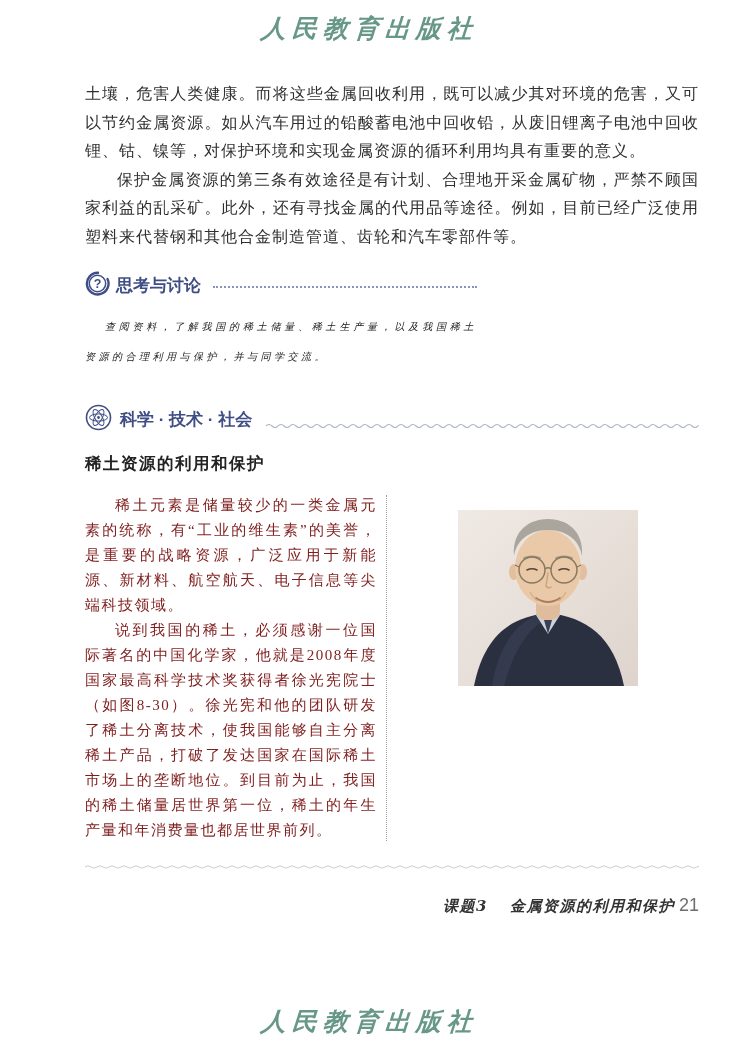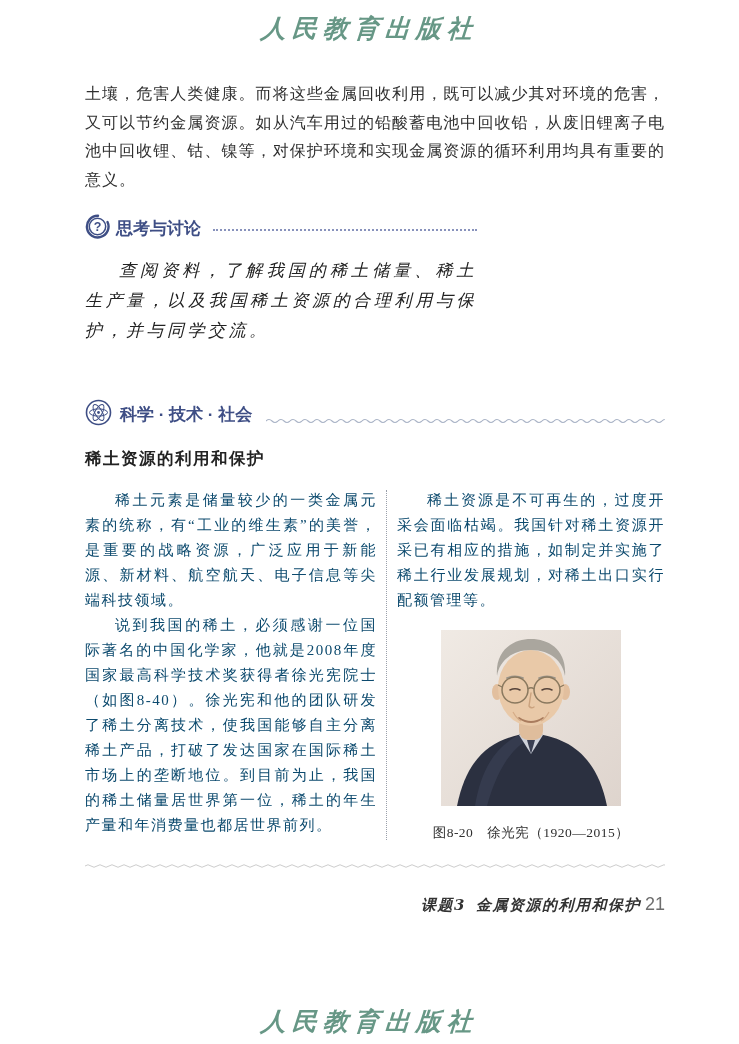--- a/index.html
+++ b/index.html
@@ -5,21 +5,21 @@
   * { box-sizing: border-box; }
   html, body { margin: 0; padding: 0; }
   body {
     width: 739px; height: 1044px;
     background: #ffffff;
     position: relative;
     font-family: "Liberation Serif", serif;
     color: #2f2f2f;
     overflow: hidden;
   }
-  .content { padding: 0 74px 0 85px; }
+  .content { padding: 0 40px 0 85px; }
 
   
   .logo-top { text-align: center; padding-top: 12px; height: 50px; }
   .logo-bottom { position: absolute; bottom: 6px; left: 0; right: 0; text-align: center; }
   .logo-text {
     font-family: "DejaVu Serif", serif;
     font-style: italic; font-weight: bold;
     color: #4d8671; font-size: 25px; letter-spacing: 6px;
     transform: skewX(-4deg); display: inline-block;
     opacity: 0.85;
@@ -38,75 +38,76 @@
   .td-header { display: flex; align-items: center; width: 392px; }
   .td-label {
     font-family: "Liberation Sans", sans-serif;
     color: #3e4e85; font-size: 17px; font-weight: bold;
     margin: 0 12px 0 6px; white-space: nowrap;
   }
   .td-dots { flex: 1; border-bottom: 2px dotted #8892bc; height: 0; margin-top: 2px; }
   .td-body {
     width: 392px; margin-top: 12px;
     font-family: "DejaVu Serif", serif; font-style: italic;
-    font-size: 17px; line-height: 30px; letter-spacing: 3.5px;
+    font-size: 10px; line-height: 30px; letter-spacing: 3.5px;
     text-align: justify; text-indent: 2em; color: #222;
   }
 
   
-  .sts-section { margin-top: 54px; }
+  .sts-section { margin-top: 32px; }
   .sts-header { display: flex; align-items: center; }
   .sts-label {
     font-family: "Liberation Sans", sans-serif;
     color: #3e4e85; font-size: 17px; font-weight: bold;
     margin: 0 14px 0 8px; white-space: nowrap;
   }
   .sts-wave { flex: 1; height: 8px; }
   .sts-title {
     text-align: left; font-size: 16.5px; font-weight: bold;
     letter-spacing: 1.5px; margin: 18px 0 0 0; color: #222;
   }
   .sts-cols { display: flex; margin-top: 18px; }
   .col-left { width: 292px; }
   .col-divider { border-left: 1px dotted #9aa0ab; margin: 2px 10px 2px 9px; }
   .col-right { flex: 1; }
   .col-para {
     font-size: 15px; line-height: 25px; letter-spacing: 1.5px;
-    text-align: justify; text-indent: 2em; margin: 0; color: #0c4a6e;
+    text-align: justify; text-indent: 2em; margin: 0; color: #7f1d1d;
   }
   .figure { margin-top: 17px; text-align: center; }
   .photo-frame { width: 180px; height: 176px; display: inline-block; }
   .figure-caption {
     font-size: 13.5px; letter-spacing: 0.5px;
     margin-top: 14px; color: #2f2f2f;
   }
   .bottom-wave { margin-top: 14px; height: 8px; width: 100%; }
 
   
   .footer-row { margin-top: 30px; text-align: right; }
   .footer-chapter, .footer-title {
     font-family: "DejaVu Serif", serif; font-style: italic;
     font-size: 15px; color: #333; letter-spacing: 1.5px; font-weight: bold;
   }
-  .footer-title { margin-left: 6px; }
+  .footer-title { margin-left: 18px; }
   .footer-page {
     font-family: "Liberation Sans", sans-serif;
     font-size: 18px; color: #6e6e6e; 
   }
 </style>
 </head>
 <body>
 
 <header class="logo-top">
   <span class="logo-text">人民教育出版社</span>
 </header>
 
 <main class="content">
 
   <p class="body-para first-para">土壤，危害人类健康。而将这些金属回收利用，既可以减少其对环境的危害，又可以节约金属资源。如从汽车用过的铅酸蓄电池中回收铅，从废旧锂离子电池中回收锂、钴、镍等，对保护环境和实现金属资源的循环利用均具有重要的意义。</p>
+  <p class="body-para indent">保护金属资源的第三条有效途径是有计划、合理地开采金属矿物，严禁不顾国家利益的乱采矿。此外，还有寻找金属的代用品等途径。例如，目前已经广泛使用塑料来代替钢和其他合金制造管道、齿轮和汽车零部件等。</p>
 
   <section class="td-section">
     <div class="td-header">
       <span>
         <svg width="25" height="25" viewBox="0 0 25 25">
           <path d="M22.5 8 A 10.8 10.8 0 1 1 13 1.8" fill="none" stroke="#3e4e85" stroke-width="2.4" stroke-linecap="round"></path>
           <circle cx="12.5" cy="12.5" r="8.2" fill="none" stroke="#3e4e85" stroke-width="1.5"></circle>
           <text x="12.5" y="16.8" text-anchor="middle" font-size="12.5" font-weight="bold" fill="#3e4e85" font-family="Liberation Sans, sans-serif">?</text>
         </svg>
       </span>
@@ -138,25 +139,24 @@
           <rect width="100%" height="8" fill="url(#wavyBlue)"></rect>
         </svg>
       </span>
     </div>
 
     <h3 class="sts-title">稀土资源的利用和保护</h3>
 
     <div class="sts-cols">
       <div class="col-left">
         <p class="col-para">稀土元素是储量较少的一类金属元素的统称，有“工业的维生素”的美誉，是重要的战略资源，广泛应用于新能源、新材料、航空航天、电子信息等尖端科技领域。</p>
-        <p class="col-para">说到我国的稀土，必须感谢一位国际著名的中国化学家，他就是2008年度国家最高科学技术奖获得者徐光宪院士（如图8-40）。徐光宪和他的团队研发了稀土分离技术，使我国能够自主分离稀土产品，打破了发达国家在国际稀土市场上的垄断地位。到目前为止，我国的稀土储量居世界第一位，稀土的年生产量和年消费量也都居世界前列。</p>
+        <p class="col-para">说到我国的稀土，必须感谢一位国际著名的中国化学家，他就是2008年度国家最高科学技术奖获得者徐光宪院士（如图8-30）。徐光宪和他的团队研发了稀土分离技术，使我国能够自主分离稀土产品，打破了发达国家在国际稀土市场上的垄断地位。到目前为止，我国的稀土储量居世界第一位，稀土的年生产量和年消费量也都居世界前列。</p>
       </div>
       <div class="col-divider"></div>
       <div class="col-right">
-        <p class="col-para">稀土资源是不可再生的，过度开采会面临枯竭。我国针对稀土资源开采已有相应的措施，如制定并实施了稀土行业发展规划，对稀土出口实行配额管理等。</p>
         <figure class="figure" style="margin:17px 0 0 0;">
           <span class="photo-frame">
             <svg width="180" height="176" viewBox="0 0 180 176">
               <defs>
                 <linearGradient id="pbg" x1="0" y1="0" x2="1" y2="1">
                   <stop offset="0" stop-color="#f0eae4"></stop>
                   <stop offset="1" stop-color="#ded4cd"></stop>
                 </linearGradient>
               </defs>
               <rect width="180" height="176" fill="url(#pbg)"></rect>
@@ -176,21 +176,20 @@
               <path d="M87 59 Q90 56.5 93 59" stroke="#8a795f" stroke-width="1.5" fill="none"></path>
               <path d="M61 57 L57 55 M119 57 L123 55" stroke="#8a795f" stroke-width="1.3"></path>
               <path d="M69 60 Q74 57.5 79 60" stroke="#55433a" stroke-width="1.6" fill="none" stroke-linecap="round"></path>
               <path d="M101 60 Q106 57.5 111 60" stroke="#55433a" stroke-width="1.6" fill="none" stroke-linecap="round"></path>
               <path d="M90 63 L88 76 Q90 79 93 77" stroke="#caa27e" stroke-width="1.4" fill="none" stroke-linecap="round"></path>
               <path d="M78 88 Q90 96 102 88" stroke="#a97c5e" stroke-width="1.8" fill="none" stroke-linecap="round"></path>
               <path d="M72 82 Q76 89 80 91" stroke="#d4ab87" stroke-width="1.2" fill="none"></path>
               <path d="M108 82 Q104 89 100 91" stroke="#d4ab87" stroke-width="1.2" fill="none"></path>
             </svg>
           </span>
-          <figcaption class="figure-caption">图8-20　徐光宪（1920—2015）</figcaption>
         </figure>
       </div>
     </div>
 
     <div class="bottom-wave">
       <svg width="100%" height="8" preserveAspectRatio="none">
         <defs>
           <pattern id="wavyGray" width="12" height="8" patternUnits="userSpaceOnUse">
             <path d="M0 4 Q3 1.5 6 4 T12 4" fill="none" stroke="#cccccc" stroke-width="1"></path>
           </pattern>

